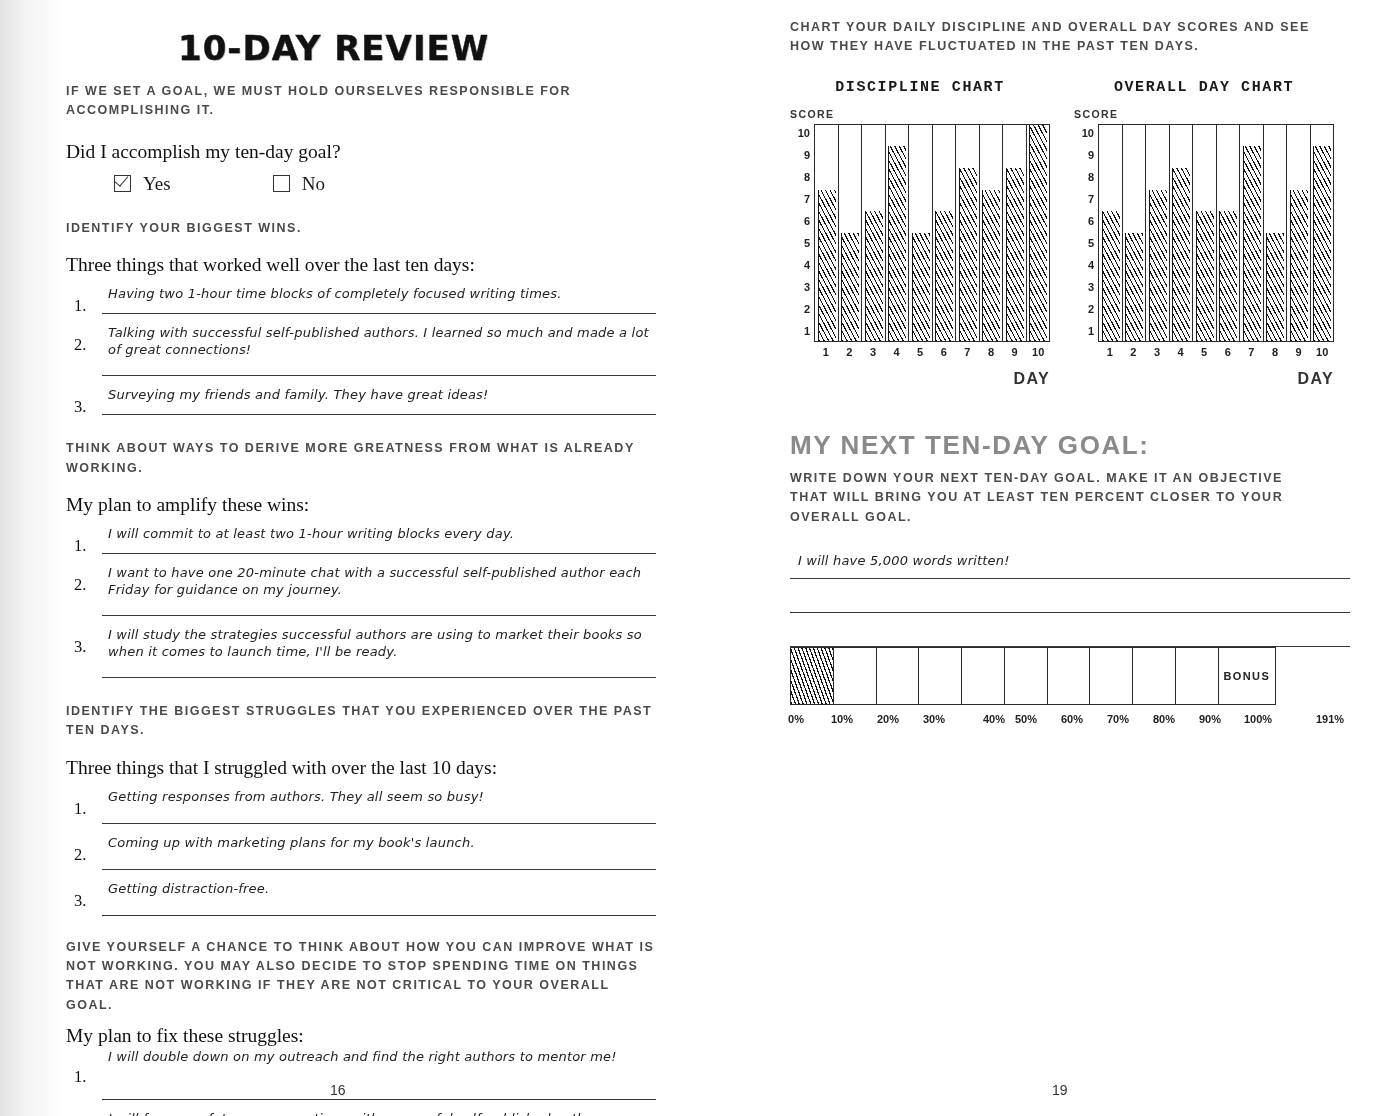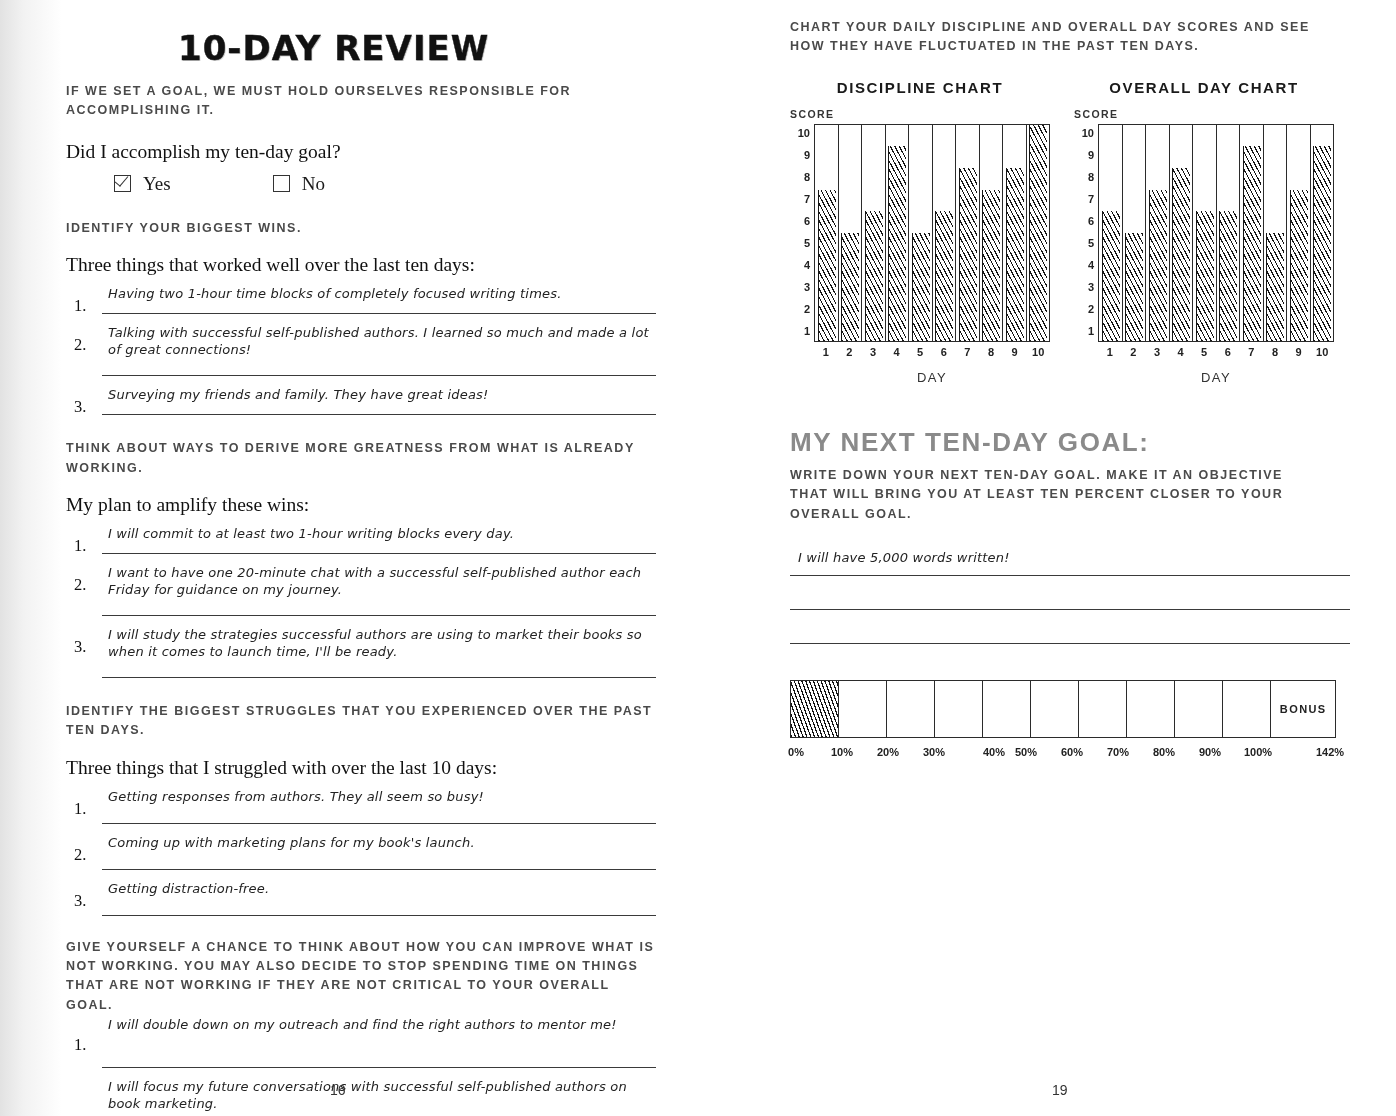--- a/index.html
+++ b/index.html
@@ -141,21 +141,21 @@
   .pageno.right { left: 1052px; }
 
   
   .charts-row {
     display: flex;
     gap: 24px;
     margin-top: 22px;
   }
   .chart-box { width: 260px; }
   .chart-title {
-    font-family: Liberation Sans, sans-serif;
+    font-family: Liberation Mono, monospace;
     font-weight: bold;
     font-size: 15px;
     letter-spacing: 1.6px;
     text-align: center;
     color: #1a1a1a;
     margin-bottom: 12px;
   }
   .score-lbl {
     font-family: "Liberation Sans", sans-serif;
     font-size: 10.5px;
@@ -210,25 +210,25 @@
   .xaxis span {
     flex: 1;
     text-align: center;
     font-family: "Liberation Sans", sans-serif;
     font-size: 11px;
     font-weight: bold;
     color: #222;
     padding-top: 4px;
   }
   .day-lbl {
-    text-align: center;
-    font-family: "Liberation Sans", sans-serif;
-    font-size: 13px;
+    text-align: right;
+    font-family: "Liberation Sans", sans-serif;
+    font-size: 16px;
     letter-spacing: 1.4px;
-    font-weight: normal;
+    font-weight: bold;
     color: #333;
     margin-top: 8px;
     margin-left: 24px;
   }
 
   
   .goal-title {
     font-family: "Liberation Sans", sans-serif;
     font-size: 26px;
     letter-spacing: 1.6px;
@@ -239,25 +239,24 @@
   .goal-lines { margin-top: 18px; }
   .goal-lines .gl {
     border-bottom: 1.3px solid #3a3a3a;
     height: 34px;
     padding-left: 8px;
     box-sizing: border-box;
   }
   .goal-lines .gl .hand { position: relative; top: 6px; }
 
   .progress {
-    margin-top: 36px;
     display: flex;
     border: 1.4px solid #2b2b2b;
     height: 58px;
-    width: 546px;
+    width: 486px;
     box-sizing: border-box;
   }
   .pcell {
     flex: 1;
     border-right: 1.2px solid #2b2b2b;
     position: relative;
   }
   .pcell:last-child { border-right: none; }
   .pcell.filled {
     background:
@@ -361,20 +360,21 @@
         <span class="idx">2.</span>
         <div class="writeline hand" style="min-height:32px">Coming up with marketing plans for my book's launch.</div>
       </li>
       <li>
         <span class="idx">3.</span>
         <div class="writeline hand" style="min-height:32px">Getting distraction-free.</div>
       </li>
     </ul>
 
     <div class="caps section-caps" style="margin-top:22px">GIVE YOURSELF A CHANCE TO THINK ABOUT HOW YOU CAN IMPROVE WHAT IS NOT WORKING. YOU MAY ALSO DECIDE TO STOP SPENDING TIME ON THINGS THAT ARE NOT WORKING IF THEY ARE NOT CRITICAL TO YOUR OVERALL GOAL.</div>
+    <div class="serif prompt" style="margin-top:10px">My plan to fix these struggles:</div>
 
     <ul class="lines" style="margin-top:2px">
       <li>
         <span class="idx" style="top:18px">1.</span>
         <div class="writeline two hand">I will double down on my outreach and find the right authors to mentor me!</div>
       </li>
       <li>
 
         <div class="writeline two hand">I will focus my future conversations with successful self-published authors on book marketing.</div>
       </li>
@@ -551,19 +551,19 @@
       <span style="left:52px">10%</span>
       <span style="left:98px">20%</span>
       <span style="left:144px">30%</span>
       <span style="left:204px">40%</span>
       <span style="left:236px">50%</span>
       <span style="left:282px">60%</span>
       <span style="left:328px">70%</span>
       <span style="left:374px">80%</span>
       <span style="left:420px">90%</span>
       <span style="left:468px">100%</span>
-      <span style="left:540px">142%</span>
+      <span style="left:540px">191%</span>
     </div>
   </div>
 
   <div class="pageno right">19</div>
 
 </div>
 
 </body></html>

